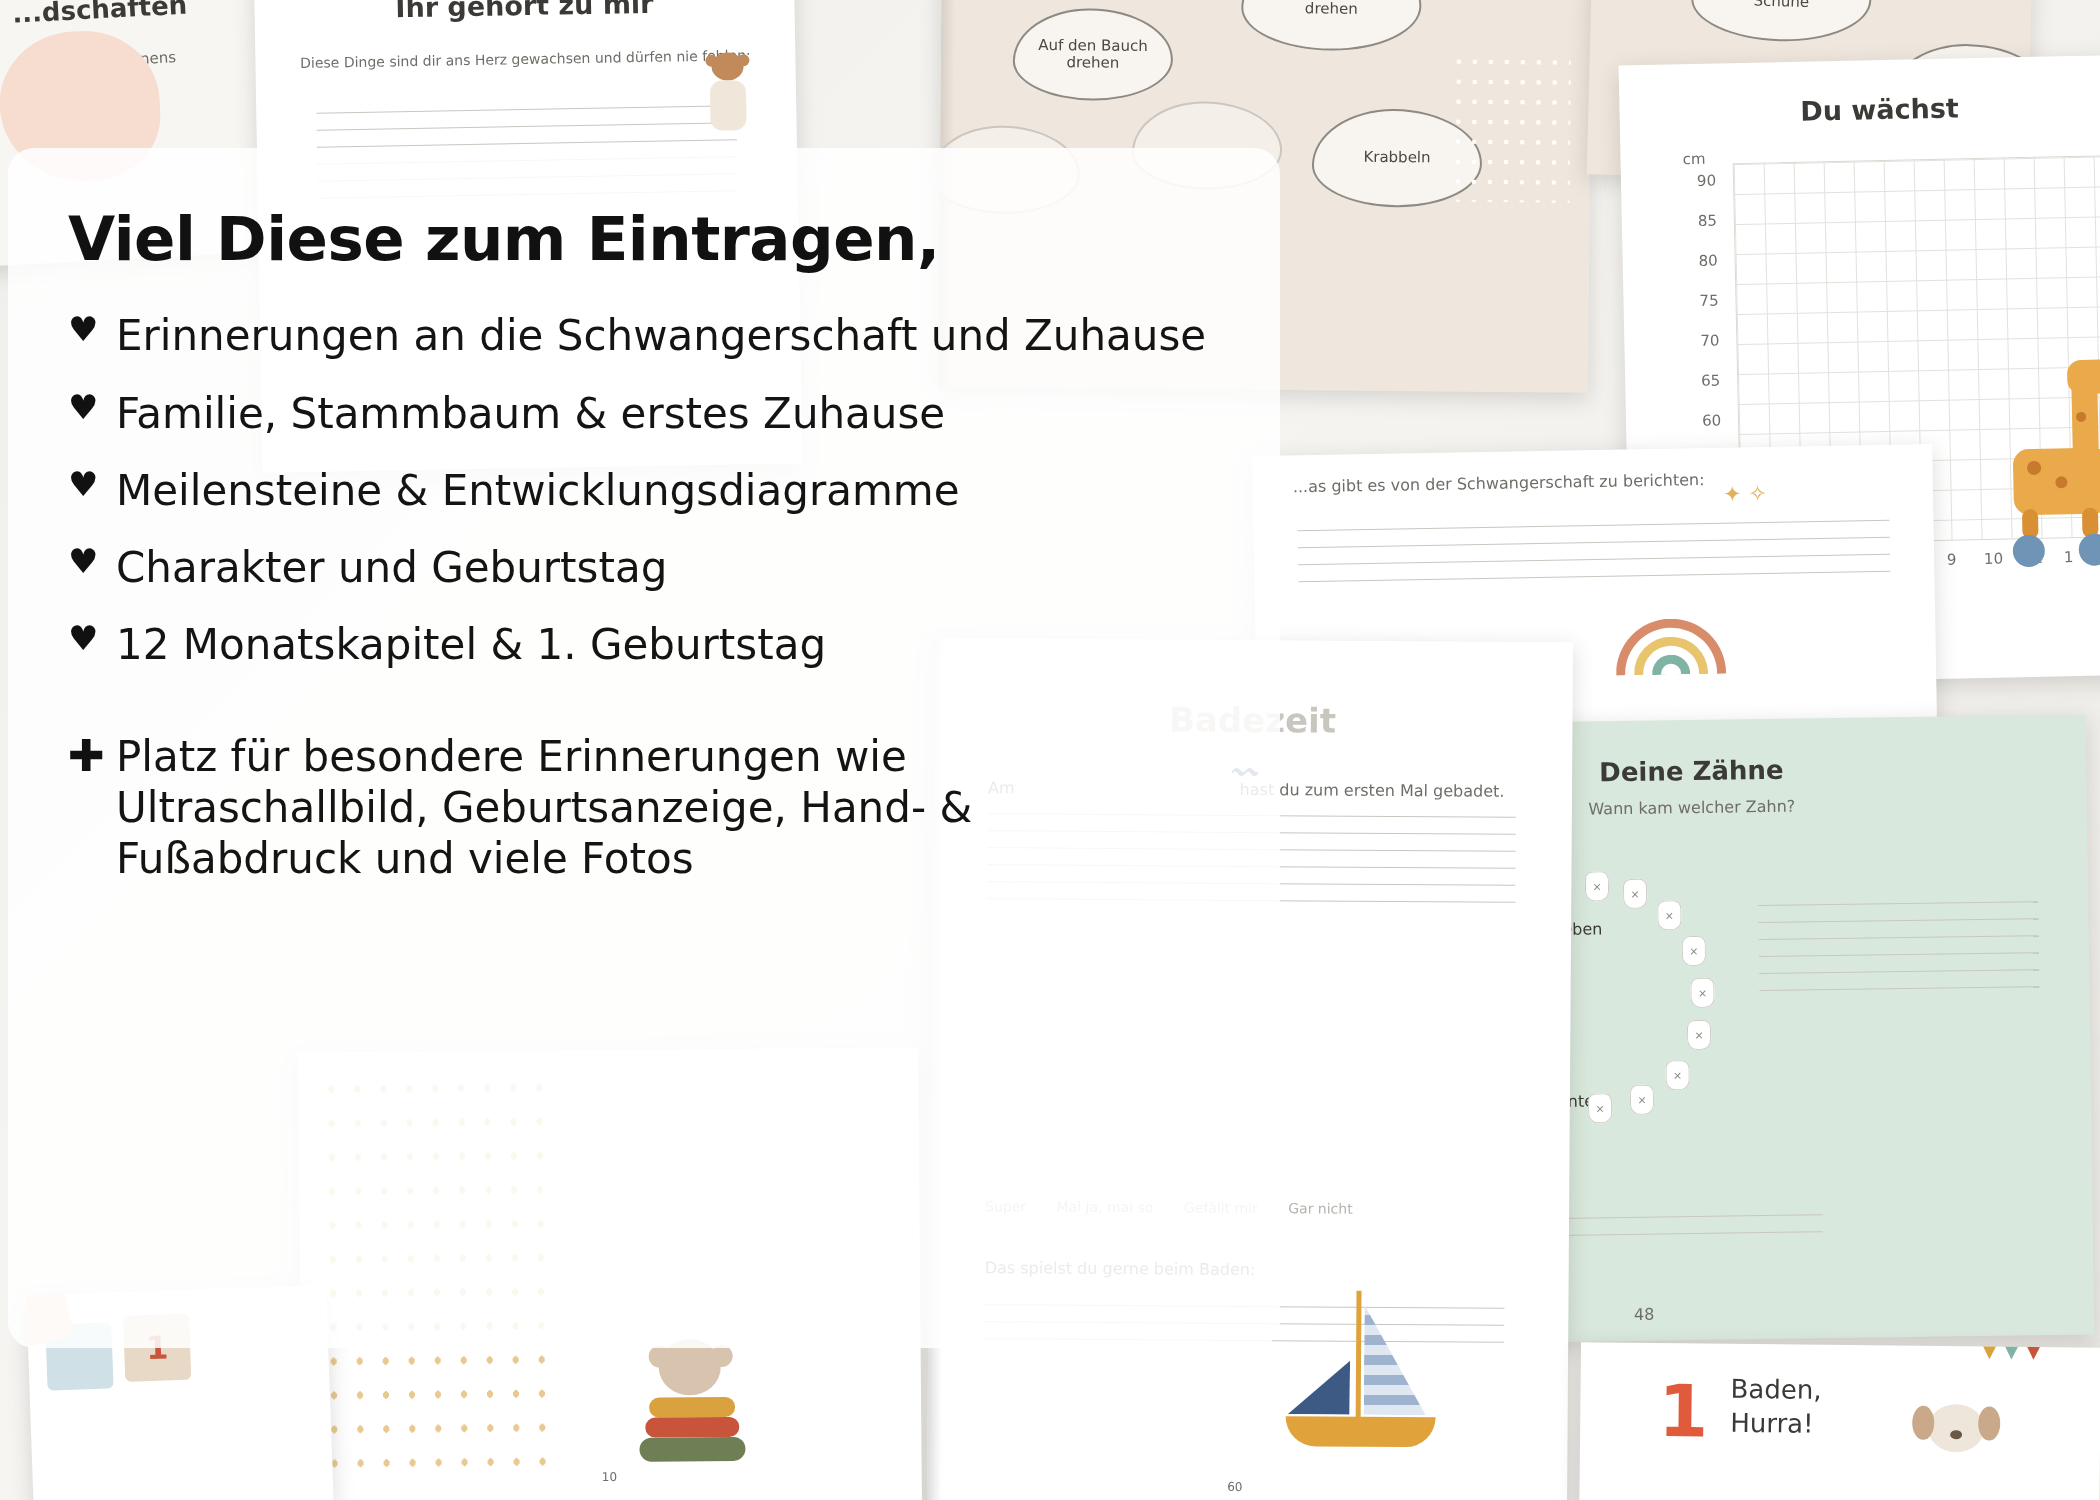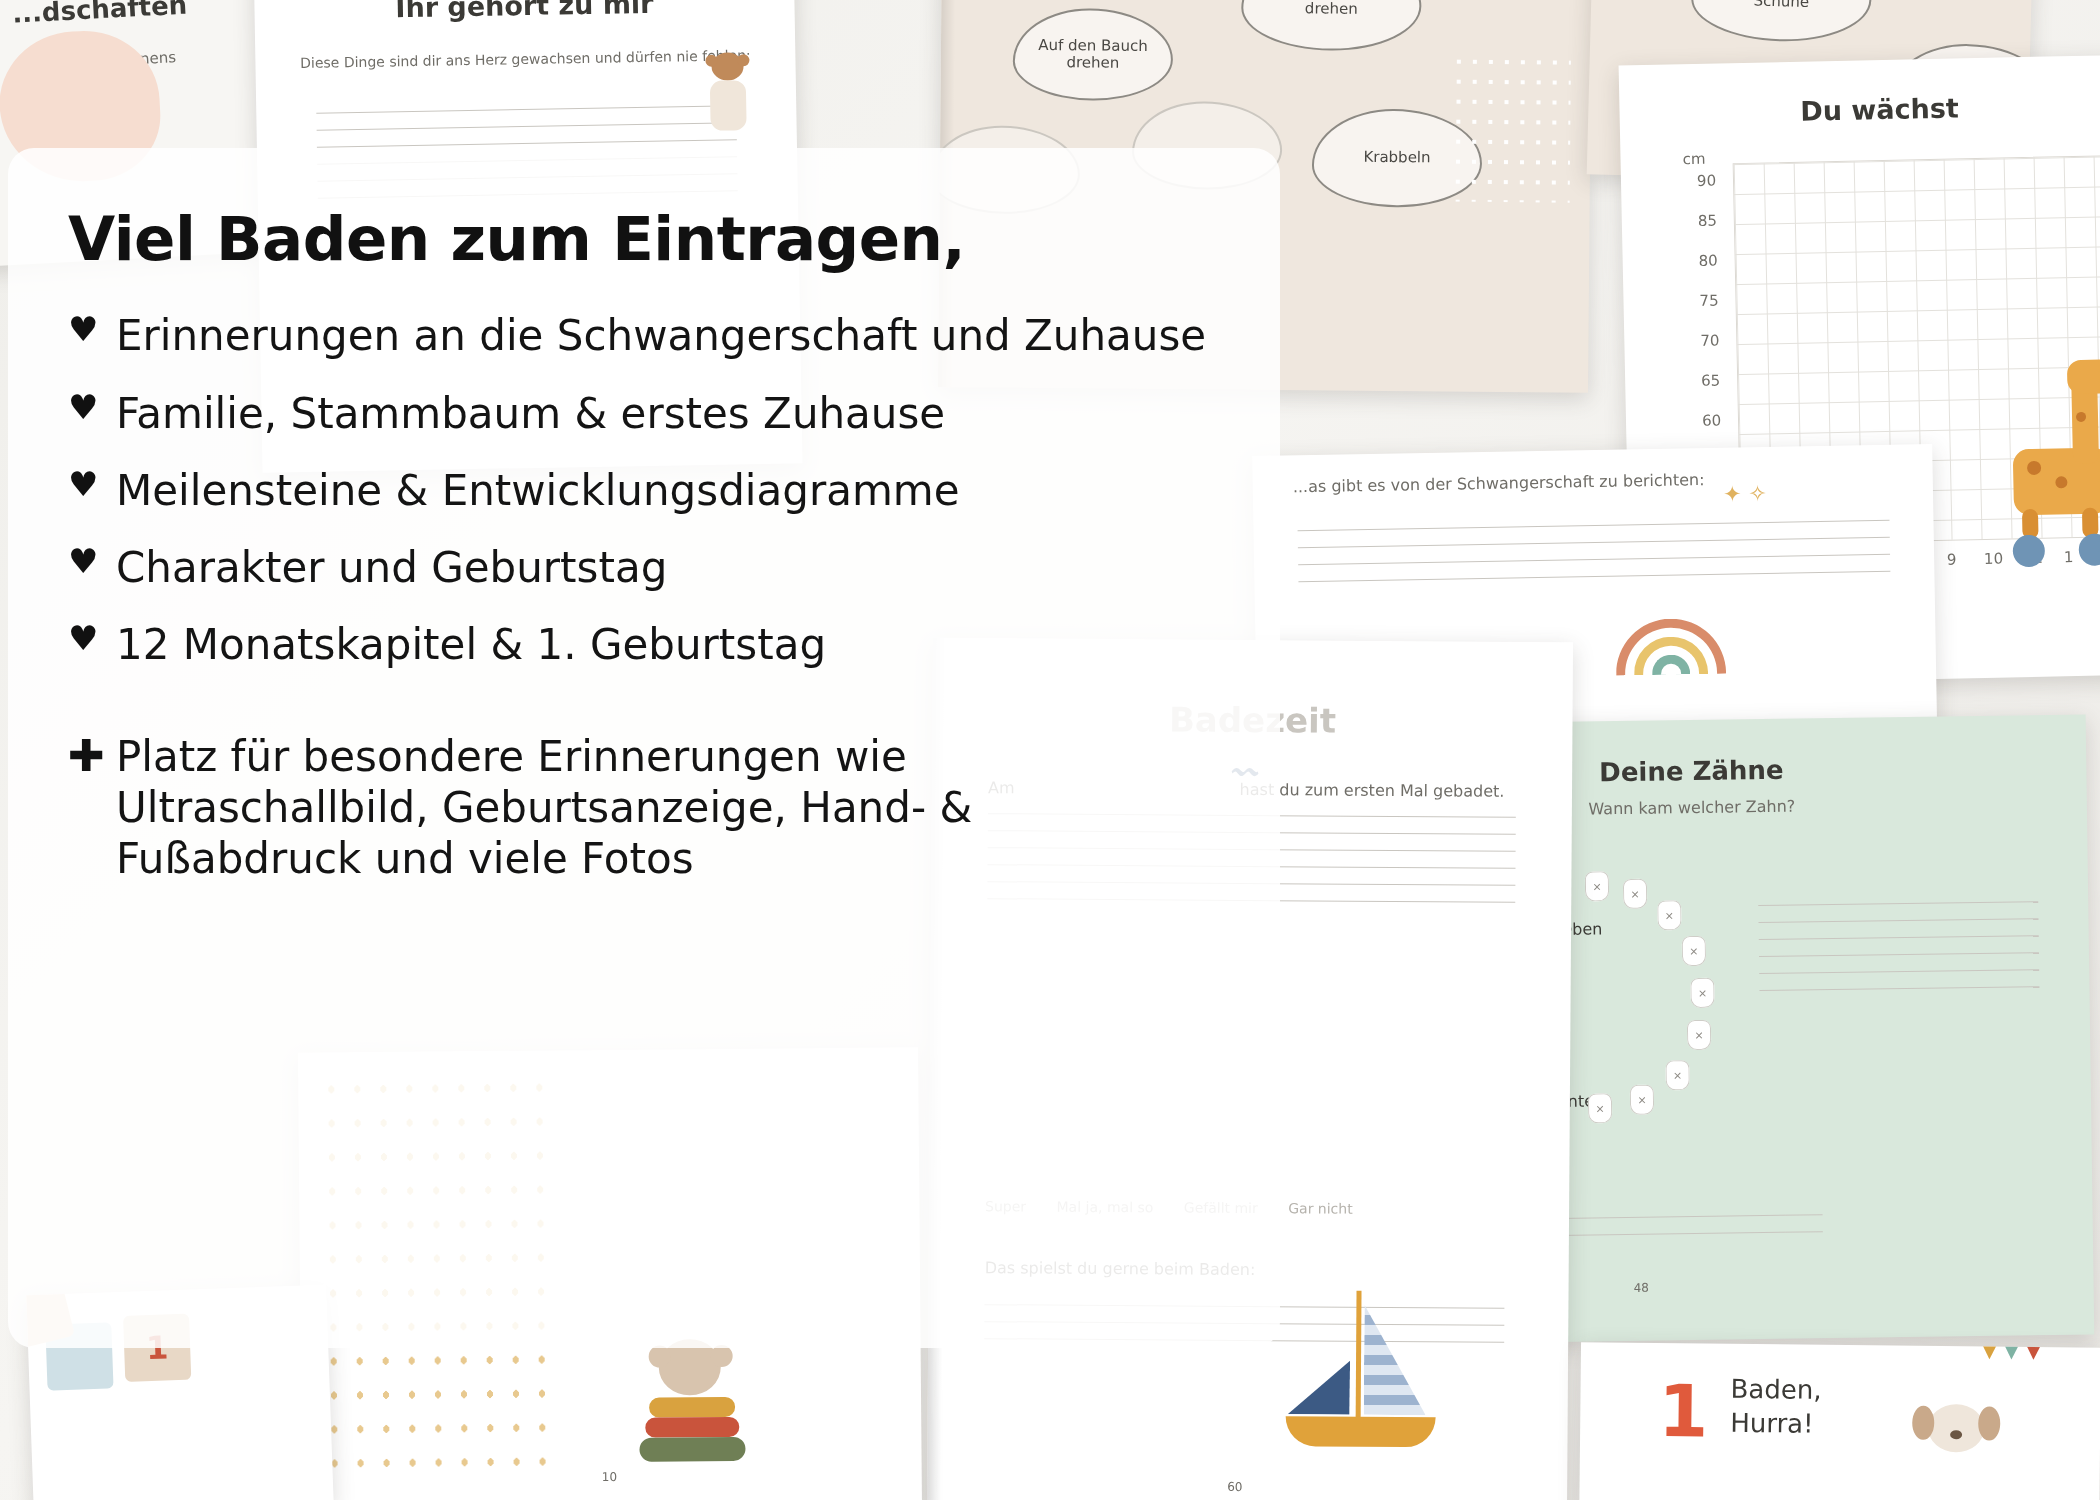--- a/index.html
+++ b/index.html
@@ -334,21 +334,21 @@
         <div class="rule"></div>
           <div class="rule"></div>
           <div class="rule"></div>
         <div class="rule"></div>
           <div class="rule"></div>
       </div>
       <div style="position:absolute; left:200px; top:480px; width:320px;">
         <div class="rule"></div>
           <div class="rule"></div>
       </div>
-      <div class="axis-num" style="left:330px; top:560px; font-size:12px;">48</div>
+      <div class="axis-num" style="left:330px; top:584px; font-size:16px;">48</div>
 
       <div style="position:absolute; left:40px; top:56px; width:18px; height:22px; background:#ffffff; border-radius:6px 6px 9px 9px; opacity:.8;"></div>
       <div style="position:absolute; left:92px; top:136px; width:18px; height:22px; background:#ffffff; border-radius:6px 6px 9px 9px; opacity:.8;"></div>
     </div>
 
     <div class="page" style="left:930px; top:640px; width:640px; height:880px; transform: rotate(0.4deg);">
       <div class="fold" style="left:0;"></div>
       <div class="hand-title" style="font-size:34px; margin-top:60px; color:#c9c6c0;">Badezeit</div>
       <div style="padding: 40px 56px 0 56px;">
         <div class="hand-sub" style="text-align:left; font-size:16px;">
@@ -424,21 +424,21 @@
         <span style="color:#d9a23f; font-size:22px;">▼</span>
         <span style="color:#7fb3a4; font-size:22px;">▼</span>
         <span style="color:#c9543c; font-size:22px;">▼</span>
       </div>
     </div>
 
   </div>
 
   <div id="overlay">
     <h1>
-      <span>Viel Baden zum Eintragen,</span><br>
+      <span>Viel Diese zum Eintragen,</span><br>
     </h1>
 
     <div class="bullet">
       <div class="mark">♥</div>
       <div class="txt">Erinnerungen an die Schwangerschaft und Zuhause</div>
     </div>
     <div class="bullet">
       <div class="mark">♥</div>
       <div class="txt">Familie, Stammbaum &amp; erstes Zuhause</div>
     </div>

